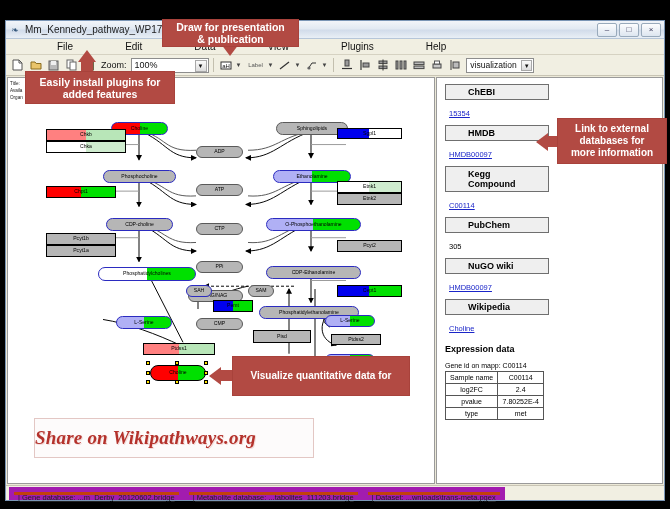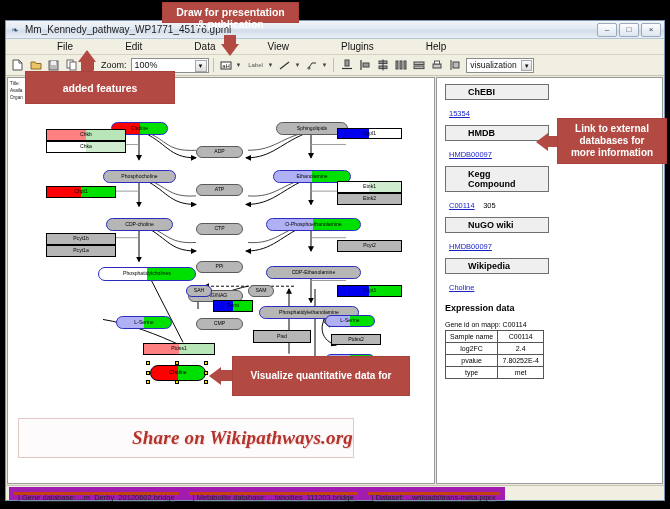--- a/index.html
+++ b/index.html
@@ -138,23 +138,23 @@
     display:flex; align-items:center; justify-content:center; text-align:center;
     font-size:10.5px; line-height:12px; padding:3px 6px; z-index:40;
     border:1px solid #a8423b;
   }
   .arrow-dn, .arrow-up, .arrow-lt, .arrow-rt { position:absolute; width:0;height:0; z-index:39;}
   .arrow-dn { border-left:9px solid transparent;border-right:9px solid transparent;border-top:12px solid #b24a43;}
   .arrow-up { border-left:9px solid transparent;border-right:9px solid transparent;border-bottom:12px solid #b24a43;}
   .arrow-lt { border-top:9px solid transparent;border-bottom:9px solid transparent;border-right:12px solid #b24a43;}
   .stem { position:absolute; background:#b24a43; z-index:38; }
   .share-box {
-    position:absolute; left:18px; top:418px; width:336px; height:40px;
+    position:absolute; left:34px; top:418px; width:280px; height:40px;
     border:1px solid #e3c7c4; background:#fdfbfb; z-index:45;
-    display:flex;align-items:center;justify-content:flex-end;
+    display:flex;align-items:center;justify-content:flex-start;
   }
   .share-box span {
     font-family:"Liberation Serif", serif; font-style:italic; font-weight:bold;
     font-size:19px; color:#b4322c; letter-spacing:.2px;
     text-shadow:1px 1px 0 #f3dcda;
   }
 </style>
 </head>
 <body>
 
@@ -413,20 +413,21 @@
 
         <div class="db-header">ChEBI</div>
         <a class="db-link" href="#">15354</a>
 
         <div class="db-header">HMDB</div>
         <a class="db-link" href="#">HMDB00097</a>
 
         <div class="db-header">Kegg Compound</div>
         <a class="db-link" href="#">C00114</a>
 
+        <div class="db-header">PubChem</div>
         <span class="db-plain">305</span>
 
         <div class="db-header">NuGO wiki</div>
         <a class="db-link" href="#">HMDB00097</a>
 
         <div class="db-header">Wikipedia</div>
         <a class="db-link" href="#">Choline</a>
 
         <div class="exp-title">Expression data</div>
         <div class="gene-id-line">Gene id on mapp: C00114</div>
@@ -455,28 +456,29 @@
     </div>
   </div>
 
   <div class="statusbar">
     <div class="cell">| Gene database: ...m_Derby_20120602.bridge</div>
     <div class="cell">| Metabolite database: ...tabolites_111203.bridge</div>
     <div class="cell">| Dataset:  ...wnloads\trans-meta.pgex</div>
   </div>
 </div>
 
-<div class="callout" style="left:162px;top:2px;width:137px;height:21px;flex-direction:column;justify-content:space-between;">
+<div class="callout" style="left:162px;top:19px;width:137px;height:28px;flex-direction:column;">
   <div>Draw for presentation</div>
   <div>&amp; publication</div>
 </div>
 <div class="stem" style="left:224px;top:35px;width:12px;height:9px;"></div>
 <div class="arrow-dn" style="left:221px;top:44px;"></div>
 
 <div class="callout" style="left:25px;top:71px;width:150px;height:33px;flex-direction:column;">
+  <div>Easily install plugins for</div>
   <div>added features</div>
 </div>
 <div class="stem" style="left:81px;top:62px;width:12px;height:9px;"></div>
 <div class="arrow-up" style="left:78px;top:50px;"></div>
 
 <div class="callout" style="left:557px;top:118px;width:110px;height:46px;flex-direction:column;font-size:10px;">
   <div>Link  to external</div>
   <div>databases  for</div>
   <div>more information</div>
 </div>

